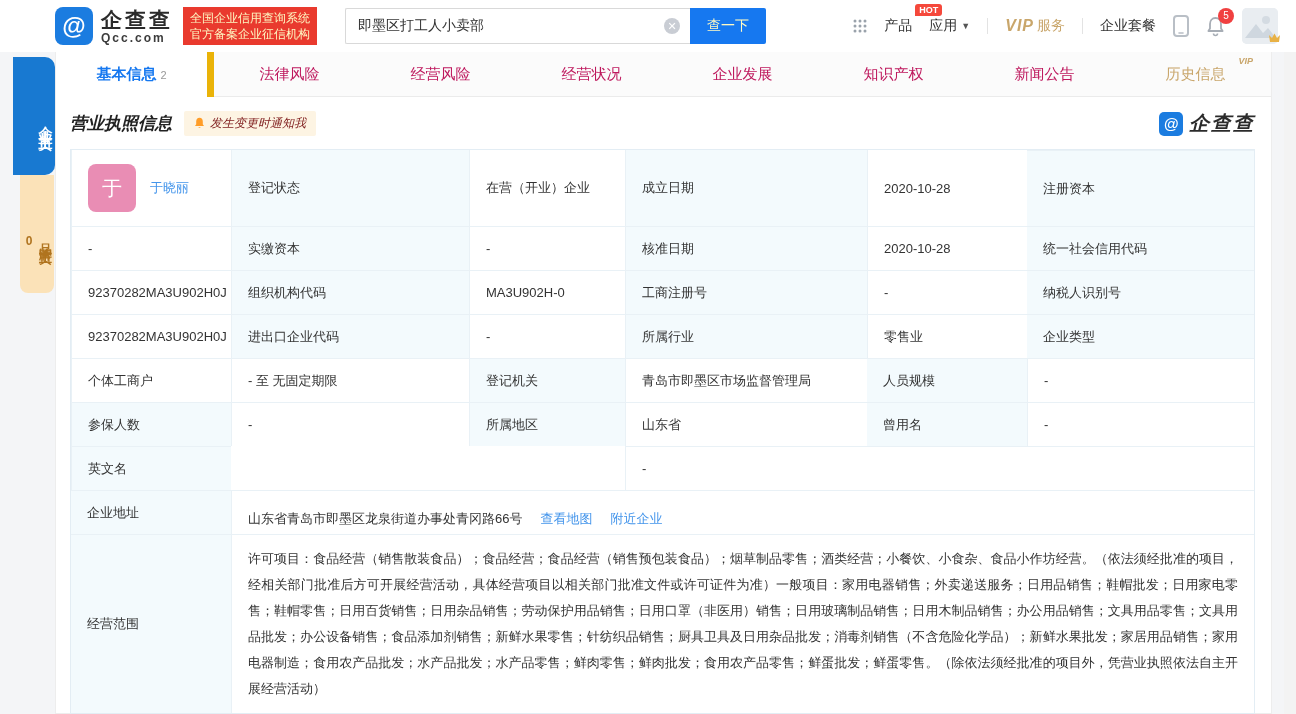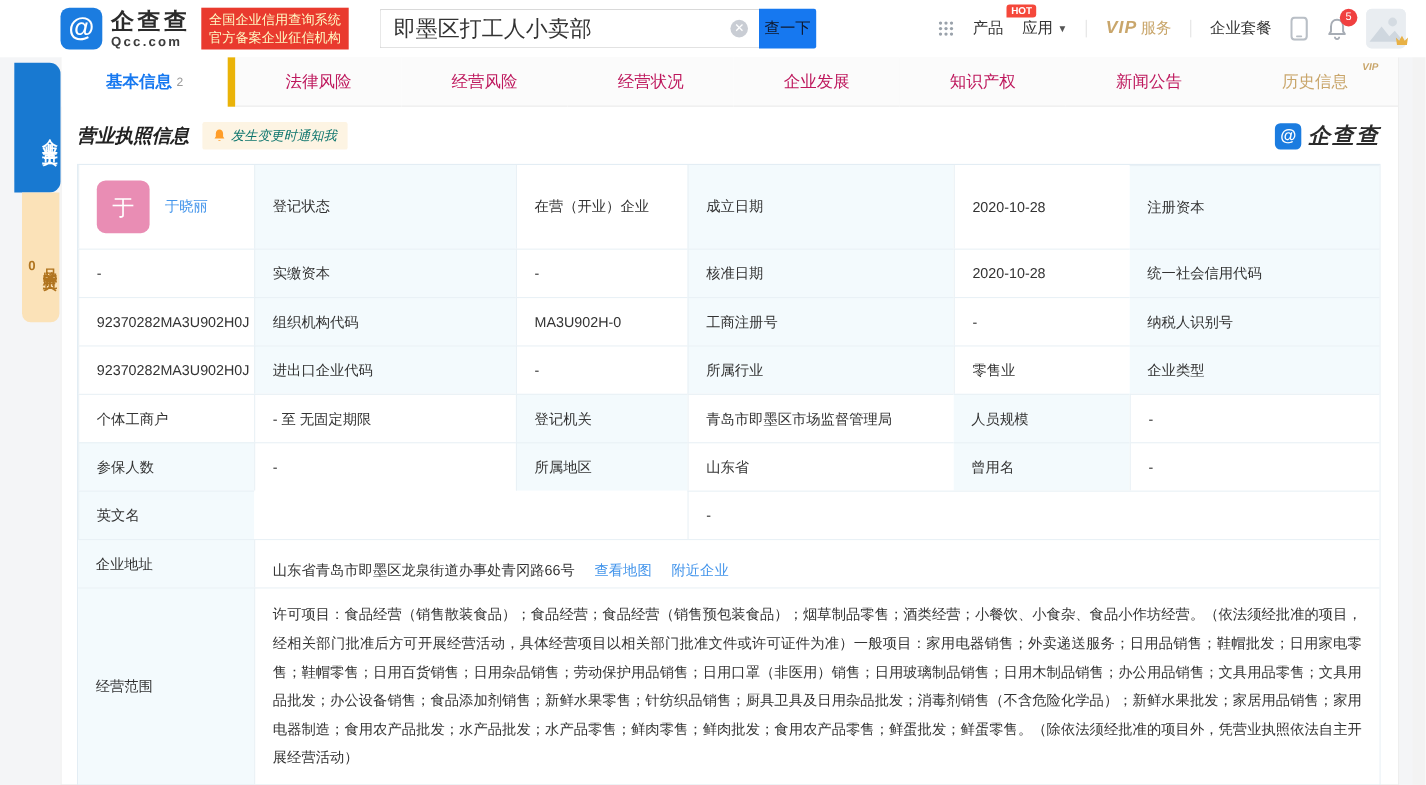--- a/index.html
+++ b/index.html
@@ -9,23 +9,23 @@
   
   .topbar { height:52px; background:#fff; display:flex; align-items:center; padding:0 18px 0 55px; position:relative; z-index:5; }
   .logo-wrap { display:flex; align-items:center; }
   .logo-sq { width:38px; height:38px; border-radius:8px; background:#1b7ce0; color:#fff; font-size:24px; font-weight:bold; display:flex; align-items:center; justify-content:center; }
   .brand-col { margin-left:8px; line-height:1; }
   .brand-cn { font-size:21px; font-weight:bold; color:#2b2b2b; letter-spacing:3px; }
   .brand-en { font-size:12px; font-weight:bold; color:#3c3c3c; letter-spacing:2px; margin-top:2px; }
   .brand-badge { margin-left:10px; background:#e93a2e; color:#fef9c3; font-size:12px; line-height:16px; padding:3px 7px; }
   .search-wrap { display:flex; margin-left:28px; }
   .search-box { width:345px; height:36px; border:1px solid #d9d9d9; border-right:none; border-radius:2px 0 0 2px; display:flex; align-items:center; padding:0 10px 0 12px; }
-  .search-box input { border:none; outline:none; flex:1; font-size:20px; color:#333; font-family:inherit; background:transparent; }
+  .search-box input { border:none; outline:none; flex:1; font-size:14px; color:#333; font-family:inherit; background:transparent; }
   .clear-ic { width:16px; height:16px; border-radius:50%; background:#c9cdd4; color:#fff; font-size:11px; line-height:16px; text-align:center; cursor:pointer; }
-  .search-btn { width:52px; height:36px; background:#1678f0; color:#0f172a; border:none; font-size:14px; border-radius:0 2px 2px 0; cursor:pointer; font-family:Liberation Mono, monospace; }
+  .search-btn { width:76px; height:36px; background:#1678f0; color:#fef9c3; border:none; font-size:14px; border-radius:0 2px 2px 0; cursor:pointer; font-family:Liberation Mono, monospace; }
   .nav { margin-left:auto; display:flex; align-items:center; gap:17px; }
   .nav-item { font-size:14px; color:#333; cursor:pointer; display:flex; align-items:center; position:relative; }
   .hot-badge { position:absolute; top:-13px; right:-30px; background:#f5483b; color:#fff; font-size:9px; font-weight:bold; padding:1px 4px; border-radius:3px 3px 3px 0; }
   .caret { font-size:9px; color:#555; margin-left:4px; }
   .nav-div { width:1px; height:16px; background:#e3e3e3; }
   .vip-word { font-style:italic; font-weight:bold; font-size:16px; color:#c9a66b; letter-spacing:1px; margin-right:3px; }
   .vip-rest { color:#c9a66b; font-size:14px; }
   .icon-btn { position:relative; display:flex; align-items:center; cursor:pointer; }
   .bell-badge { position:absolute; top:-8px; right:-9px; min-width:16px; height:16px; border-radius:8px; background:#f04040; color:#fff; font-size:10px; line-height:16px; text-align:center; padding:0 4px; }
   .avatar { width:36px; height:36px; border-radius:5px; background:#e9edf1; position:relative; overflow:visible; cursor:pointer; }
@@ -47,21 +47,21 @@
   .tab { flex:1; display:flex; align-items:center; justify-content:center; font-size:15px; color:#be185d; background:#fbfbfb; border-bottom:1px solid #ebebeb; cursor:pointer; position:relative; }
   .tab.active { background:#fff; border-bottom:none; border-right:7px solid #eab308; color:#1678f0; font-weight:bold; }
   .tab-badge { font-size:11px; color:#999; margin-left:4px; font-weight:normal; }
   .tab.viptab { color:#c9a66b; }
   .vip-sup { position:absolute; top:4px; right:18px; font-size:9px; font-style:italic; font-weight:bold; color:#c9a66b; }
 
   
   .section { padding:13px 16px 0 14px; }
   .sec-head { display:flex; align-items:center;font-style:italic; }
   .sec-title { font-size:17px; font-weight:bold; color:#222; }
-  .notice { margin-left:12px; background:#fdf4e3; color:#0f766e; font-size:12px; padding:4px 10px; border-radius:2px; display:flex; align-items:center; gap:5px; cursor:pointer; }
+  .notice { margin-left:12px; background:#fdf4e3; color:#7f1d1d; font-size:12px; padding:4px 10px; border-radius:2px; display:flex; align-items:center; gap:5px; cursor:pointer; }
   .spacer { flex:1; }
   .wm { display:flex; align-items:center; gap:6px; }
   .wm-sq { width:24px; height:24px; border-radius:5px; background:#1b7ce0; color:#fff; font-size:15px; font-weight:bold; display:flex; align-items:center; justify-content:center; }
   .wm-txt { font-size:20px; font-weight:bold; color:#2b2b2b; letter-spacing:2px; }
 
   
   .tbl { margin-top:12px; display:grid; grid-template-columns:160px 238px 156px 242px 160px 1fr; border:1px solid #e3edf4; font-size:13px; }
   .cell { display:flex; align-items:center; min-height:44px; padding:6px 16px; border-top:1px solid #e9f1f6; border-left:1px solid #e9f1f6; background:#fff; }
   .cell.c1 { border-left:none; }
   .cell.r1 { border-top:none; }

